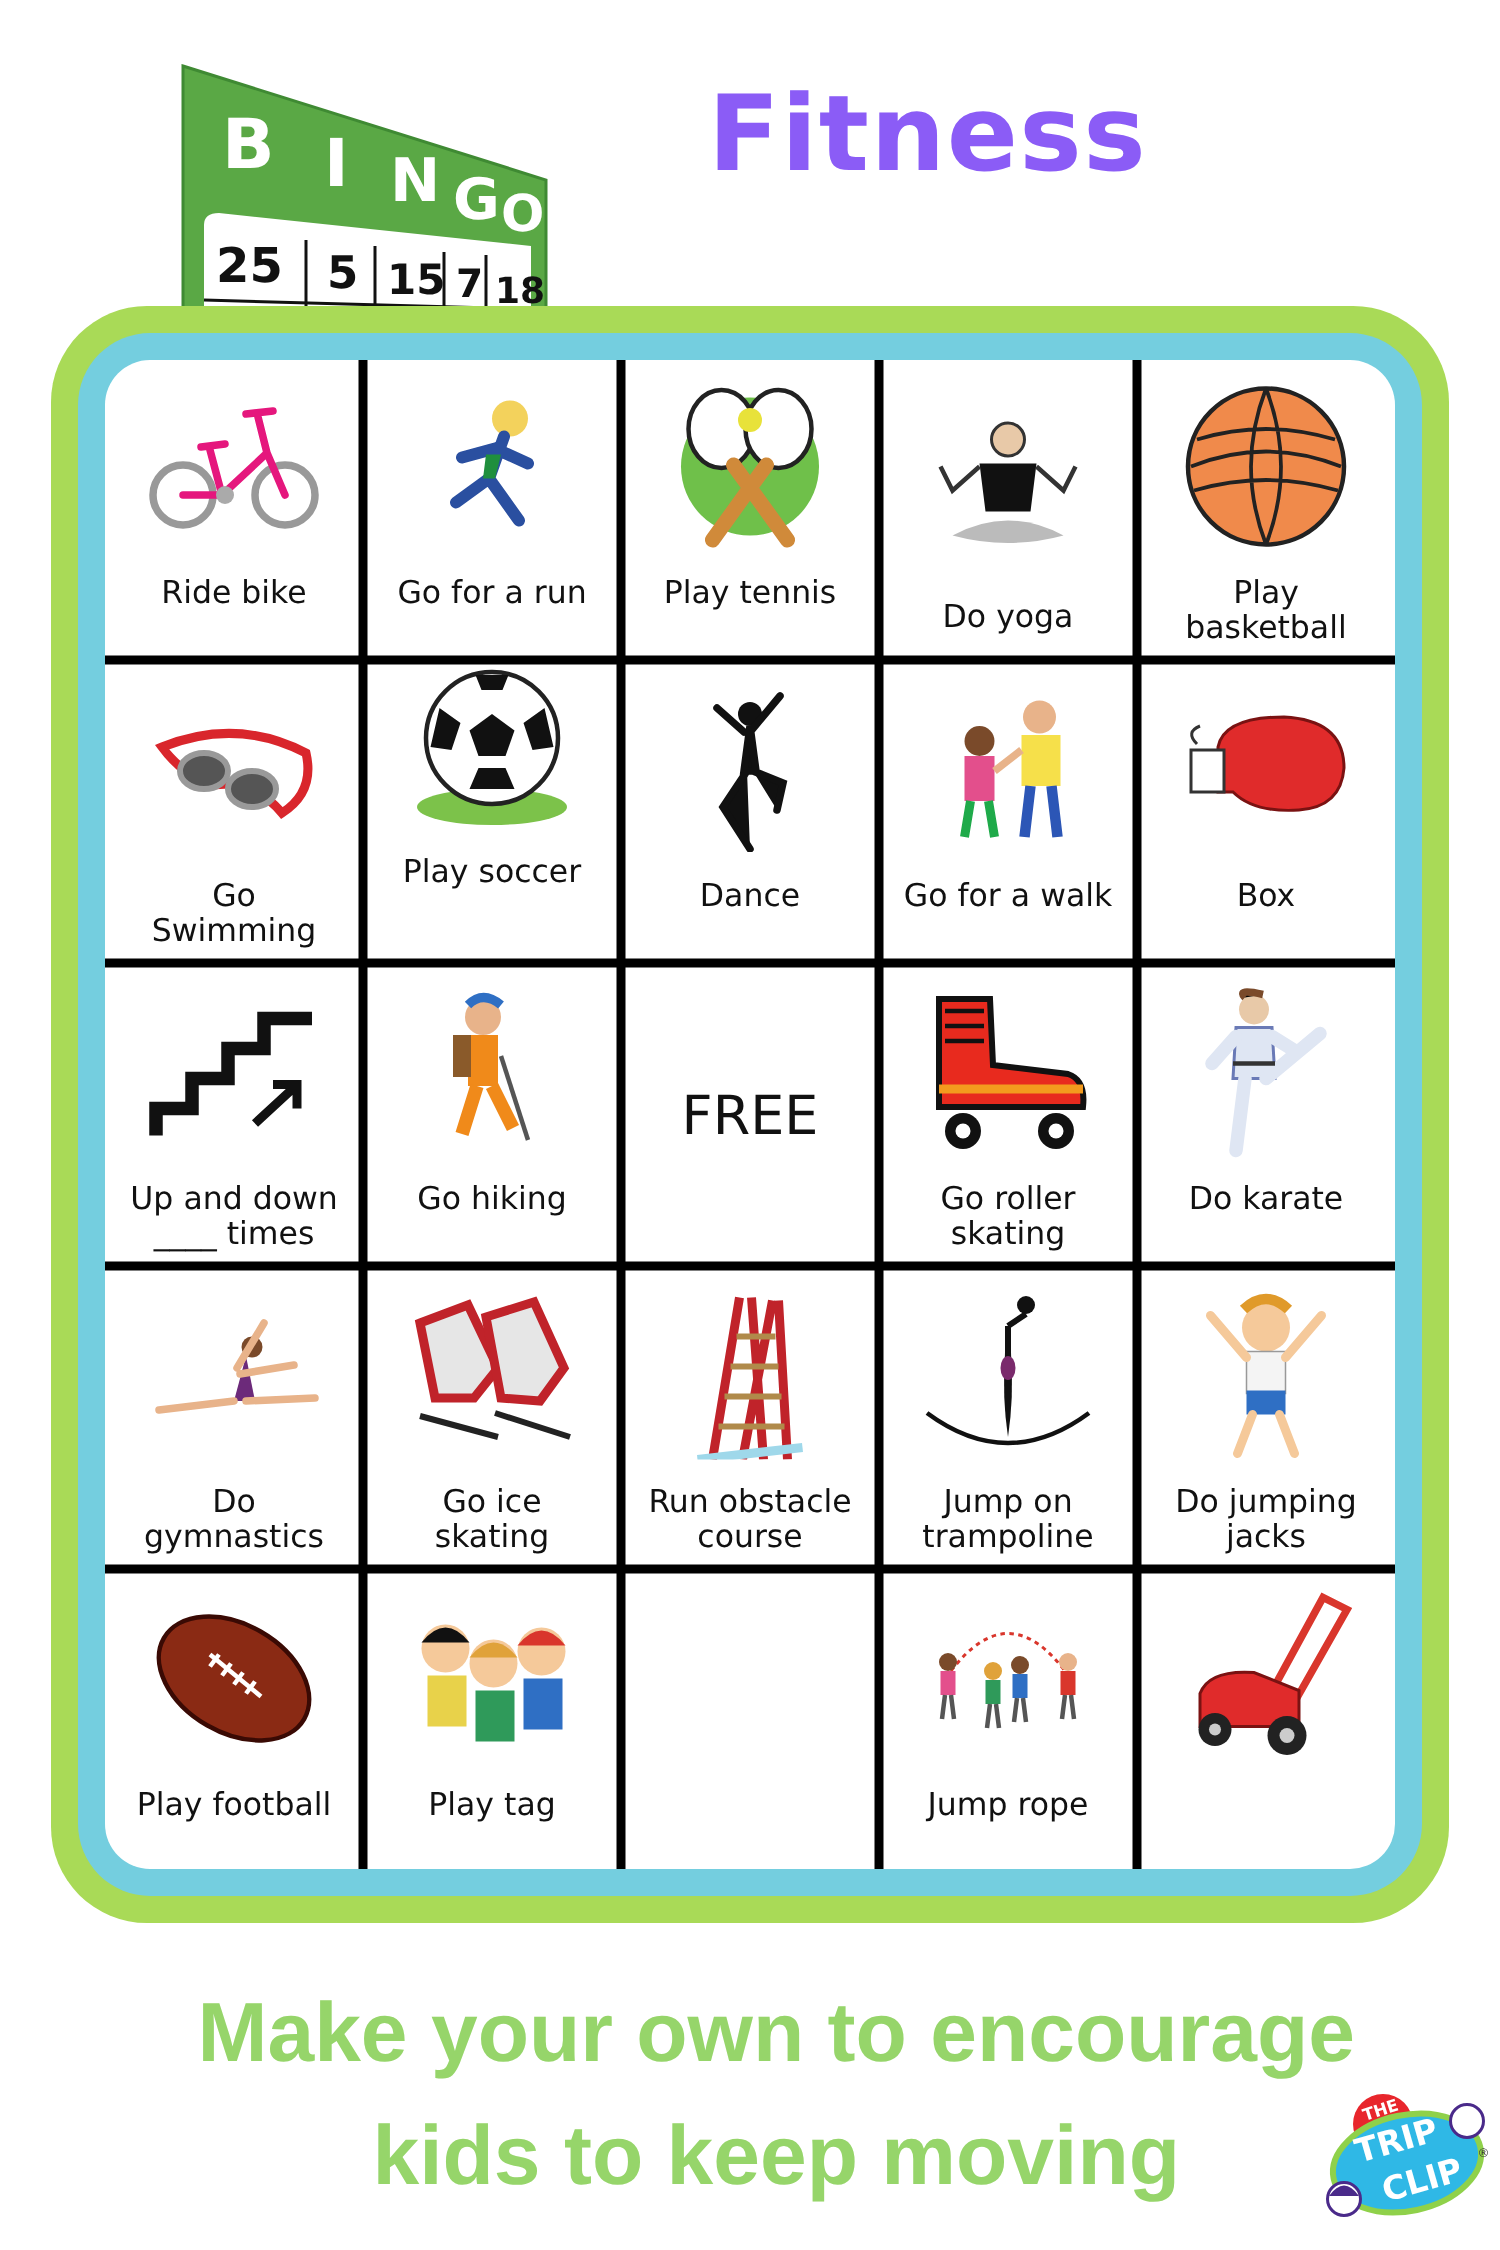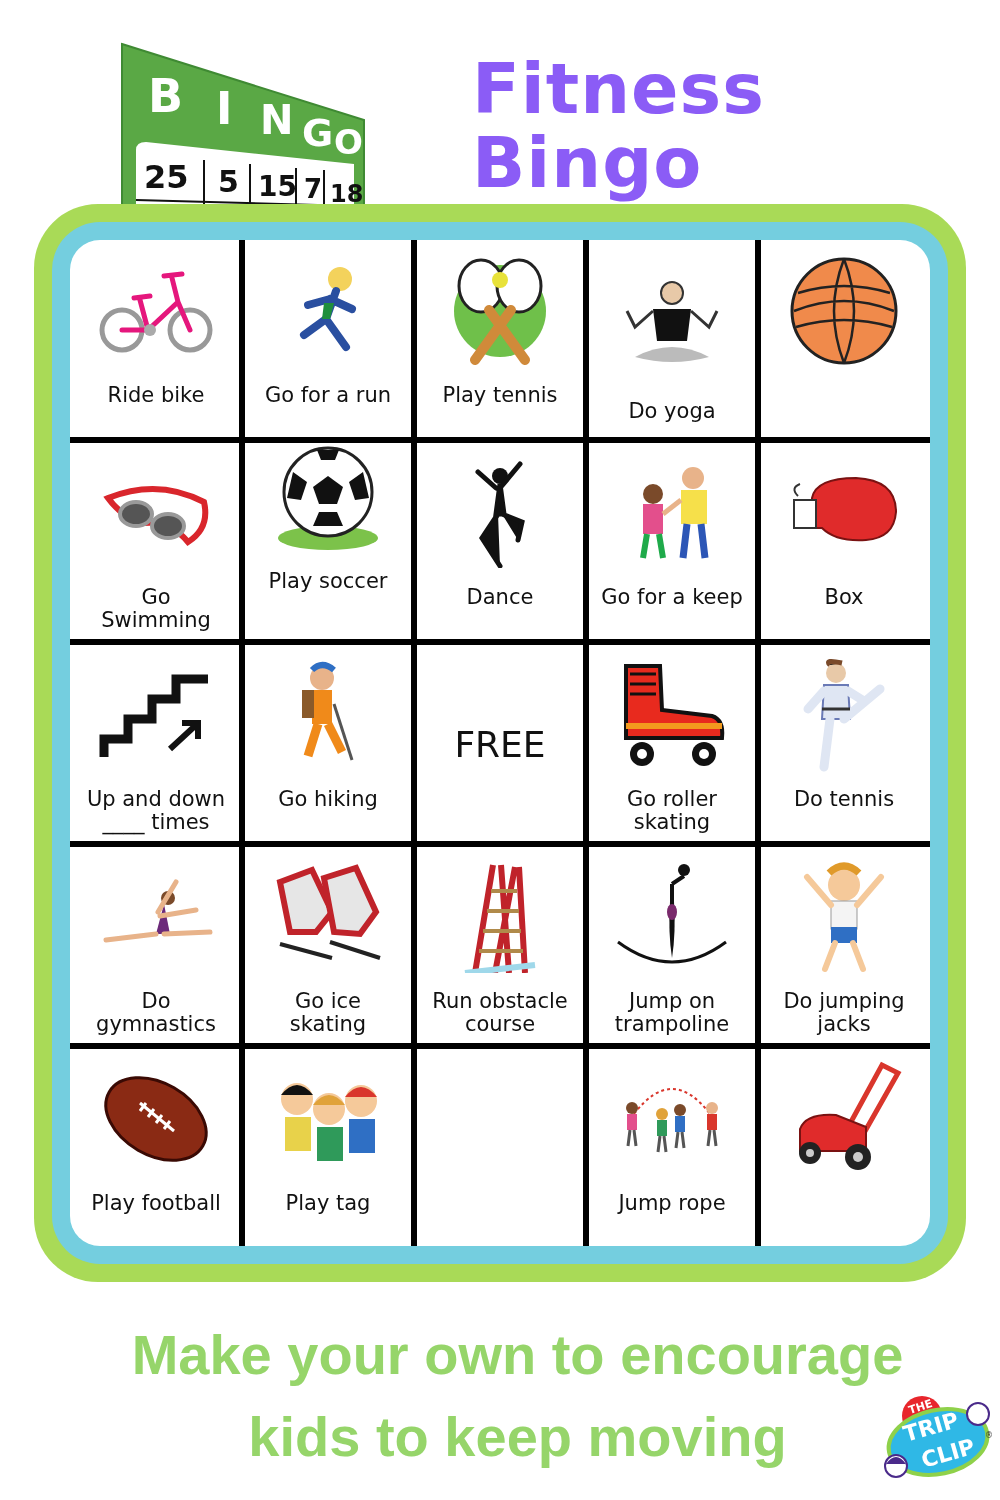--- a/index.html
+++ b/index.html
@@ -36,21 +36,20 @@
   <text x="212" y="160" font-family="DejaVu Sans, sans-serif" font-weight="bold" font-size="24" fill="#111">18</text>
   <line x1="86" y1="118" x2="86" y2="170" stroke="#111" stroke-width="2"></line>
   <line x1="132" y1="122" x2="132" y2="170" stroke="#111" stroke-width="2"></line>
   <line x1="178" y1="126" x2="178" y2="170" stroke="#111" stroke-width="2"></line>
   <line x1="206" y1="128" x2="206" y2="170" stroke="#111" stroke-width="2"></line>
   <line x1="18" y1="158" x2="236" y2="164" stroke="#111" stroke-width="2"></line>
 </svg>
 
 <div class="title">
   <div>Fitness</div>
-  <div>Bingo</div>
 </div>
 
 <div class="frame-green"></div>
 <div class="frame-blue"></div>
 
 <div class="grid">
   <div class="vline" style="left:169px"></div>
   <div class="vline" style="left:341px"></div>
   <div class="vline" style="left:513px"></div>
   <div class="vline" style="left:685px"></div>
@@ -103,20 +102,21 @@
     </div>
     <div class="lbl">Do yoga</div>
   </div>
   <div class="cell" style="left:688px;top:0">
     <div class="pic">
       <svg width="112" height="112" viewBox="0 0 112 112">
           <circle cx="56" cy="56" r="52" fill="#f08a4b" stroke="#222" stroke-width="3"></circle>
           <path d="M6,56 Q56,36 106,56 M8,72 Q56,58 104,72 M10,38 Q56,24 102,38 M56,4 Q36,56 56,108 M56,4 Q76,56 56,108" stroke="#222" stroke-width="2.5" fill="none"></path>
         </svg>
     </div>
+    <div class="lbl">Play<br>basketball</div>
   </div>
 
   <div class="cell" style="left:0;top:202px">
     <div class="pic">
       <svg width="116" height="90" viewBox="0 0 116 90">
           <path d="M10,30 Q60,10 106,34 Q112,60 90,74 Q70,50 40,56 Q20,44 10,30Z" fill="none" stroke="#d9262c" stroke-width="6"></path>
           <ellipse cx="38" cy="46" rx="16" ry="12" fill="#555" stroke="#999" stroke-width="4"></ellipse>
           <ellipse cx="70" cy="58" rx="16" ry="12" fill="#555" stroke="#999" stroke-width="4"></ellipse>
         </svg>
     </div>
@@ -147,21 +147,21 @@
       <svg width="110" height="110" viewBox="0 0 110 110">
           <circle cx="36" cy="36" r="10" fill="#7a4a2a"></circle>
           <rect x="26" y="46" width="20" height="30" fill="#e34f8c"></rect>
           <path d="M30,76 L26,100 M42,76 L46,100" stroke="#1faa4a" stroke-width="6"></path>
           <circle cx="76" cy="20" r="11" fill="#e8b38a"></circle>
           <rect x="64" y="32" width="26" height="34" fill="#f6e04a"></rect>
           <path d="M70,66 L66,100 M84,66 L88,100" stroke="#2c56b6" stroke-width="7"></path>
           <path d="M64,42 L46,56" stroke="#e8b38a" stroke-width="5"></path>
         </svg>
     </div>
-    <div class="lbl">Go for a keep</div>
+    <div class="lbl">Go for a walk</div>
   </div>
   <div class="cell" style="left:688px;top:202px">
     <div class="pic">
       <svg width="116" height="90" viewBox="0 0 116 90">
           <path d="M26,30 Q30,10 70,10 Q110,12 110,44 Q108,70 80,72 Q50,74 36,60 L26,60Z" fill="#e02b2b" stroke="#7a1212" stroke-width="2"></path>
           <rect x="8" y="32" width="22" height="28" fill="#fff" stroke="#333" stroke-width="2"></rect>
           <path d="M12,28 Q4,20 14,16" stroke="#333" stroke-width="2" fill="none"></path>
         </svg>
     </div>
     <div class="lbl">Box</div>
@@ -209,21 +209,21 @@
   <div class="cell" style="left:688px;top:404px">
     <div class="pic">
       <svg width="100" height="116" viewBox="0 0 100 116">
           <circle cx="42" cy="16" r="10" fill="#e8c9a8"></circle>
           <path d="M36,8 Q30,2 48,6" stroke="#7a4a2a" stroke-width="5"></path>
           <path d="M30,28 L54,28 L56,62 L28,62Z" fill="#dfe6f3" stroke="#6a7ab6" stroke-width="2"></path>
           <path d="M30,34 L14,52 M54,34 L70,44 M36,62 L30,110 M50,62 L86,32" stroke="#dfe6f3" stroke-width="9" stroke-linecap="round"></path>
           <path d="M28,52 L56,52" stroke="#333" stroke-width="3"></path>
         </svg>
     </div>
-    <div class="lbl">Do tennis</div>
+    <div class="lbl">Do karate</div>
   </div>
 
   <div class="cell" style="left:0;top:606px">
     <div class="pic">
       <svg width="116" height="90" viewBox="0 0 116 90">
           <circle cx="70" cy="26" r="7" fill="#7a4a2a"></circle>
           <path d="M66,32 L58,62 L72,62Z" fill="#6c2a7a"></path>
           <path d="M60,40 L78,10 M62,44 L98,38 M58,62 L8,68 M66,62 L112,60" stroke="#e8b38a" stroke-width="5" stroke-linecap="round"></path>
         </svg>
     </div>

